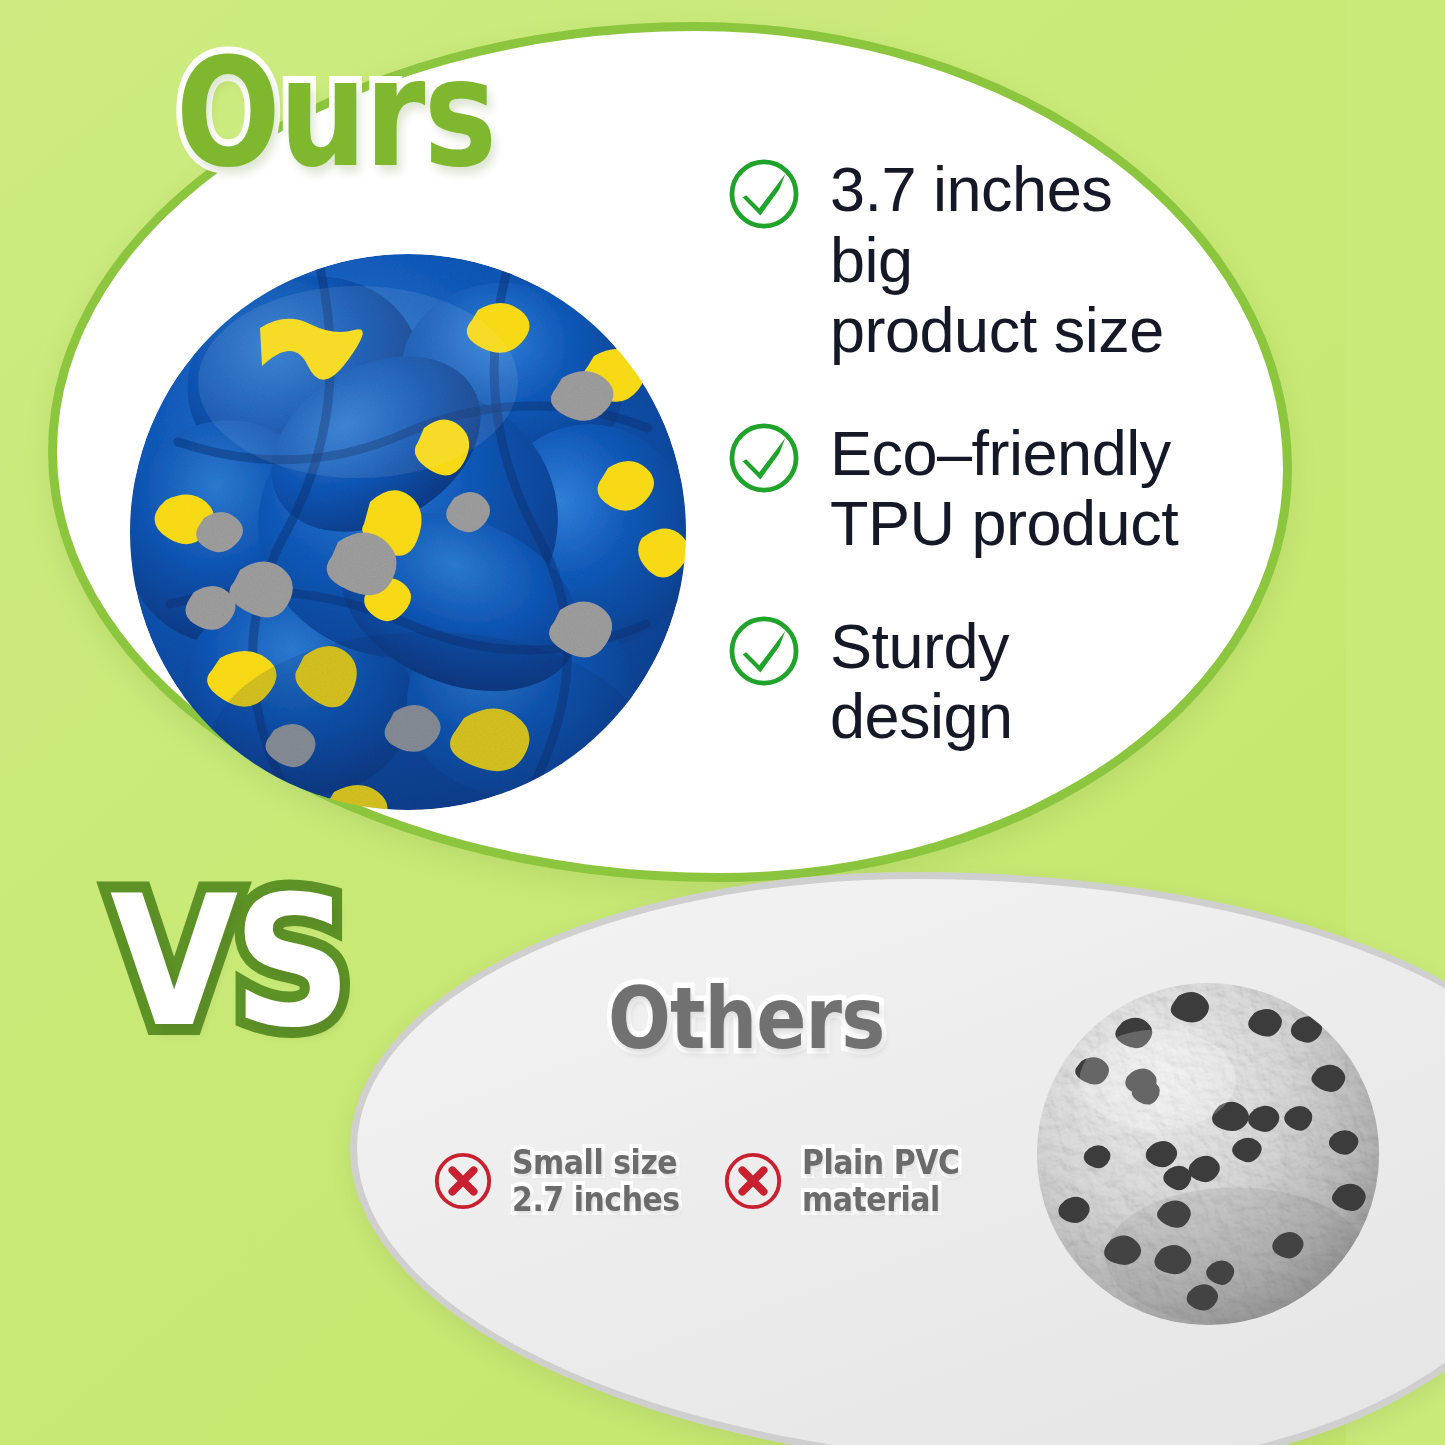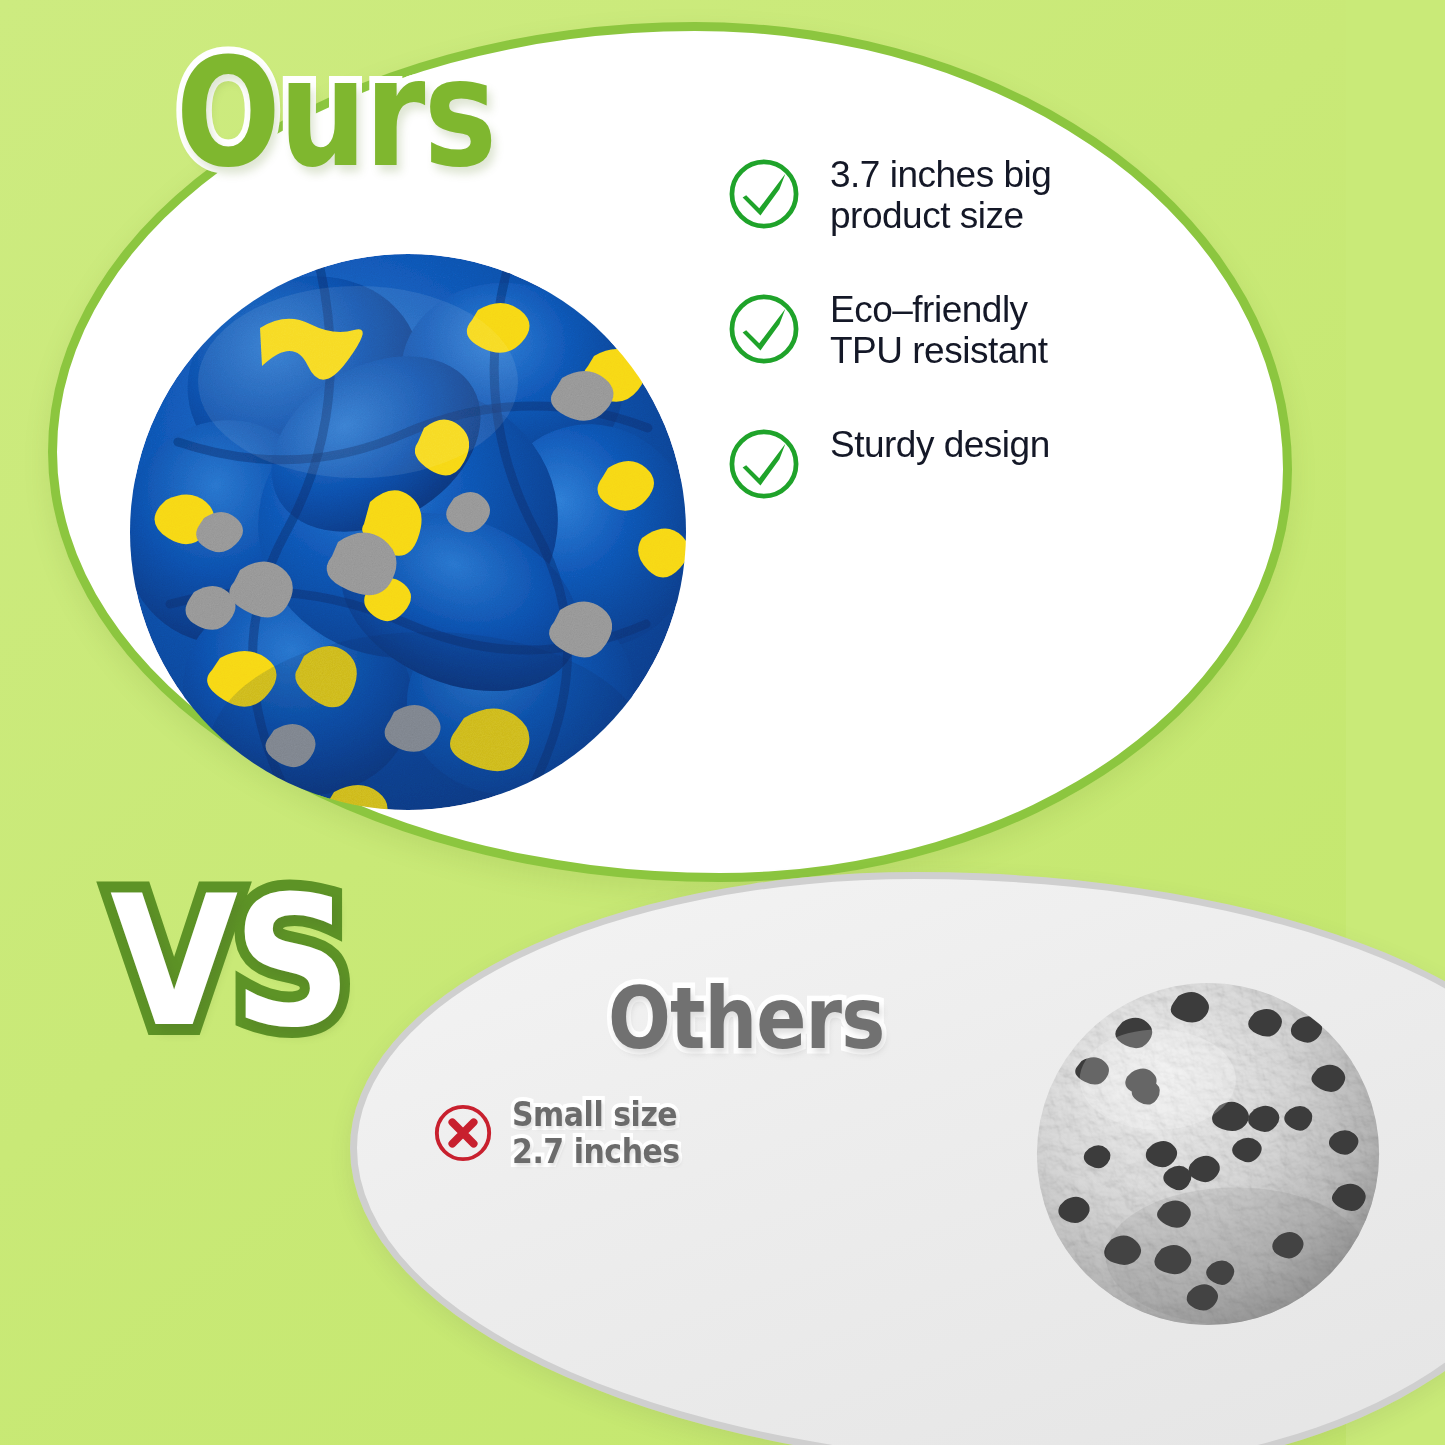--- a/index.html
+++ b/index.html
@@ -102,29 +102,29 @@
   
   .ours-list{
     position:absolute;left:726px;top:152px;width:470px;
     display:flex;flex-direction:column;gap:50px;
   }
   .ours-item{display:flex;align-items:flex-start;gap:28px;}
   .check-icon{flex:0 0 auto;width:76px;height:76px;margin-top:4px;}
   .check-icon svg{display:block;width:100%;height:100%;}
   .ours-text{
     font-family:"Liberation Sans",sans-serif;
-    font-size:37px;line-height:1.12;
+    font-size:63px;line-height:1.12;
     color:#141827;letter-spacing:-.5px;
     white-space:pre-line;
     padding-top:2px;
   }
 
   
   .others-grid{
-    position:absolute;left:432px;top:1088px;
+    position:absolute;left:432px;top:1136px;
     width:580px;
     display:grid;
     grid-template-columns:290px 290px;
     grid-template-rows:90px 90px;
     row-gap:14px;
   }
   .con-item{display:flex;align-items:center;gap:18px;}
   .x-icon{flex:0 0 auto;width:62px;height:62px;}
   .x-icon svg{display:block;width:100%;height:100%;}
   .con-text{
@@ -248,21 +248,21 @@
     </div>
 
     <div class="ours-item">
       <span class="check-icon">
         <svg viewBox="0 0 64 64" xmlns="http://www.w3.org/2000/svg">
           <circle cx="32" cy="32" r="27" fill="none" stroke="#1fa32a" stroke-width="4"></circle>
           <path d="M17 33 L28 44 L50 15 L45 28 L29 50 L14 35 Z" fill="#1fa32a"></path>
         </svg>
       </span>
       <span class="ours-text">Eco–friendly
-TPU resistant</span>
+TPU product</span>
     </div>
 
     <div class="ours-item">
       <span class="check-icon">
         <svg viewBox="0 0 64 64" xmlns="http://www.w3.org/2000/svg">
           <circle cx="32" cy="32" r="27" fill="none" stroke="#1fa32a" stroke-width="4"></circle>
           <path d="M17 33 L28 44 L50 15 L45 28 L29 50 L14 35 Z" fill="#1fa32a"></path>
         </svg>
       </span>
       <span class="ours-text">Sturdy design</span>
@@ -341,19 +341,29 @@
         <svg viewBox="0 0 64 64" xmlns="http://www.w3.org/2000/svg">
           <circle cx="32" cy="32" r="27" fill="none" stroke="#c8202e" stroke-width="4"></circle>
           <path d="M21 21 L43 43 M43 21 L21 43" stroke="#c8202e" stroke-width="8" stroke-linecap="round"></path>
         </svg>
       </span>
       <span class="con-text">Small size
 2.7 inches</span>
     </div>
 
 
+    <div class="con-item">
+      <span class="x-icon">
+        <svg viewBox="0 0 64 64" xmlns="http://www.w3.org/2000/svg">
+          <circle cx="32" cy="32" r="27" fill="none" stroke="#c8202e" stroke-width="4"></circle>
+          <path d="M21 21 L43 43 M43 21 L21 43" stroke="#c8202e" stroke-width="8" stroke-linecap="round"></path>
+        </svg>
+      </span>
+      <span class="con-text">Plain PVC
+material</span>
+    </div>
 
 
   </div>
 
   <div class="vs-badge">VS</div>
 
 </div>
 
 </body></html>

